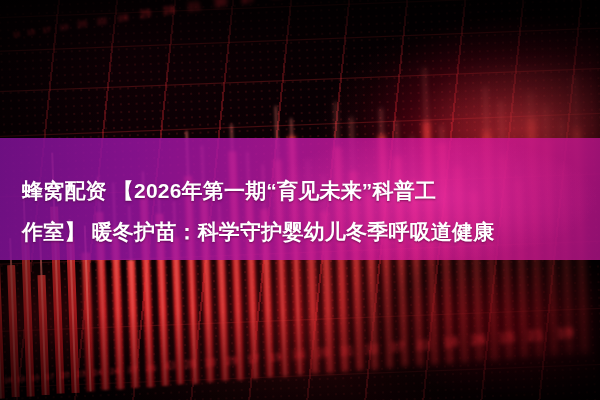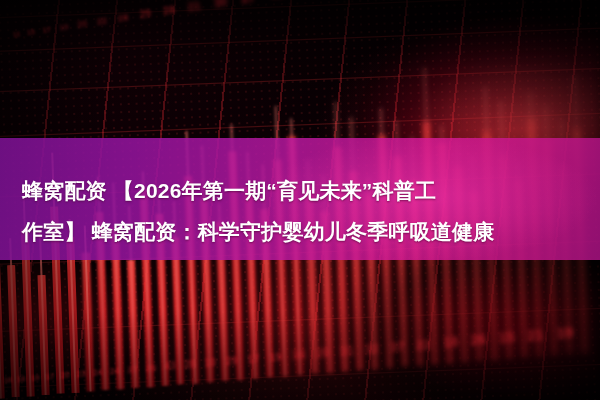--- a/index.html
+++ b/index.html
@@ -295,16 +295,16 @@
       <span style="width: 28.7px; font-size: 14.4px; color: rgba(255, 45, 55, 0.53); filter: blur(2.46px);">15</span>
       <span style="width: 29.3px; font-size: 14.7px; color: rgba(255, 45, 55, 0.54); filter: blur(2.53px);">21</span>
       <span style="width: 30px; font-size: 15px; color: rgba(255, 45, 55, 0.55); filter: blur(2.6px);">19</span>
     </div>
 
   <div class="band"></div>
   <div class="band-glow"></div>
 
   <div class="headline">
     <div class="seg">蜂窝配资 【2026年第一期“育见未来”科普工</div>
-    <div class="seg">作室】 蜂窝配资：科学守护婴幼儿冬季呼吸道健康</div>
+    <div class="seg">作室】 暖冬护苗：科学守护婴幼儿冬季呼吸道健康</div>
   </div>
 
 </div>
 
 </body></html>

